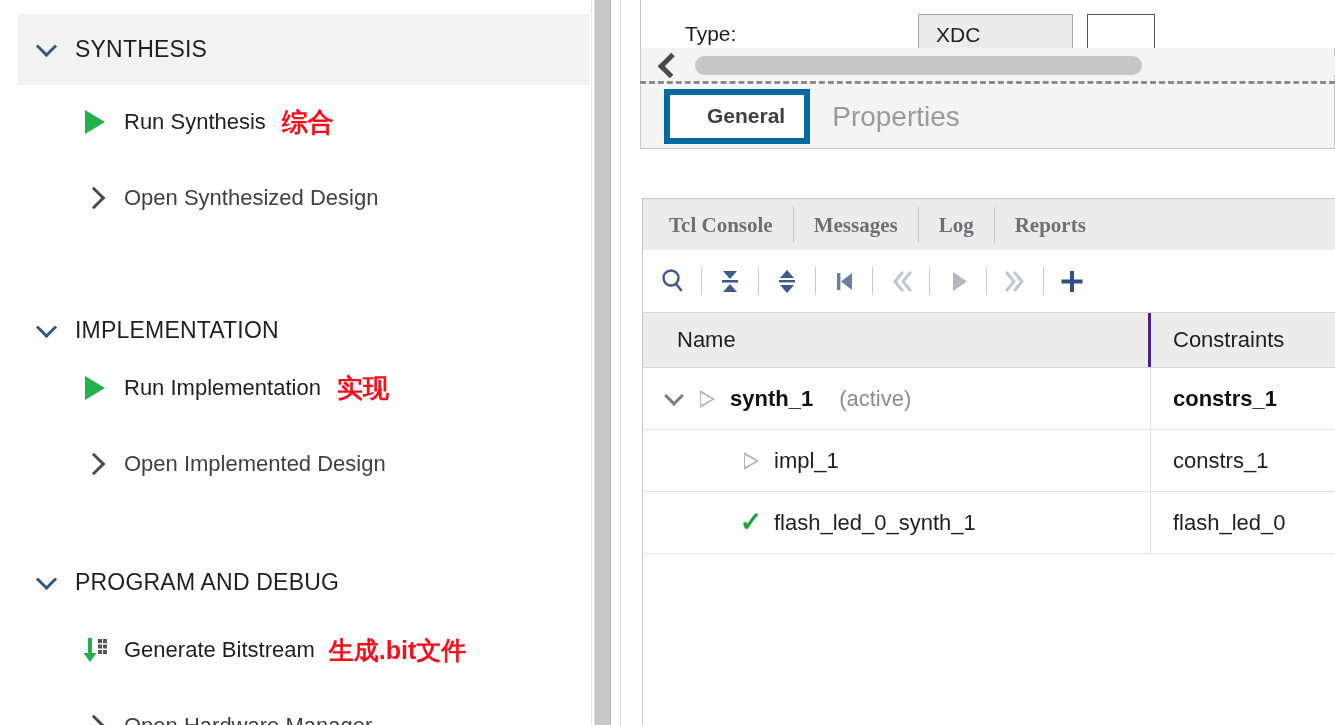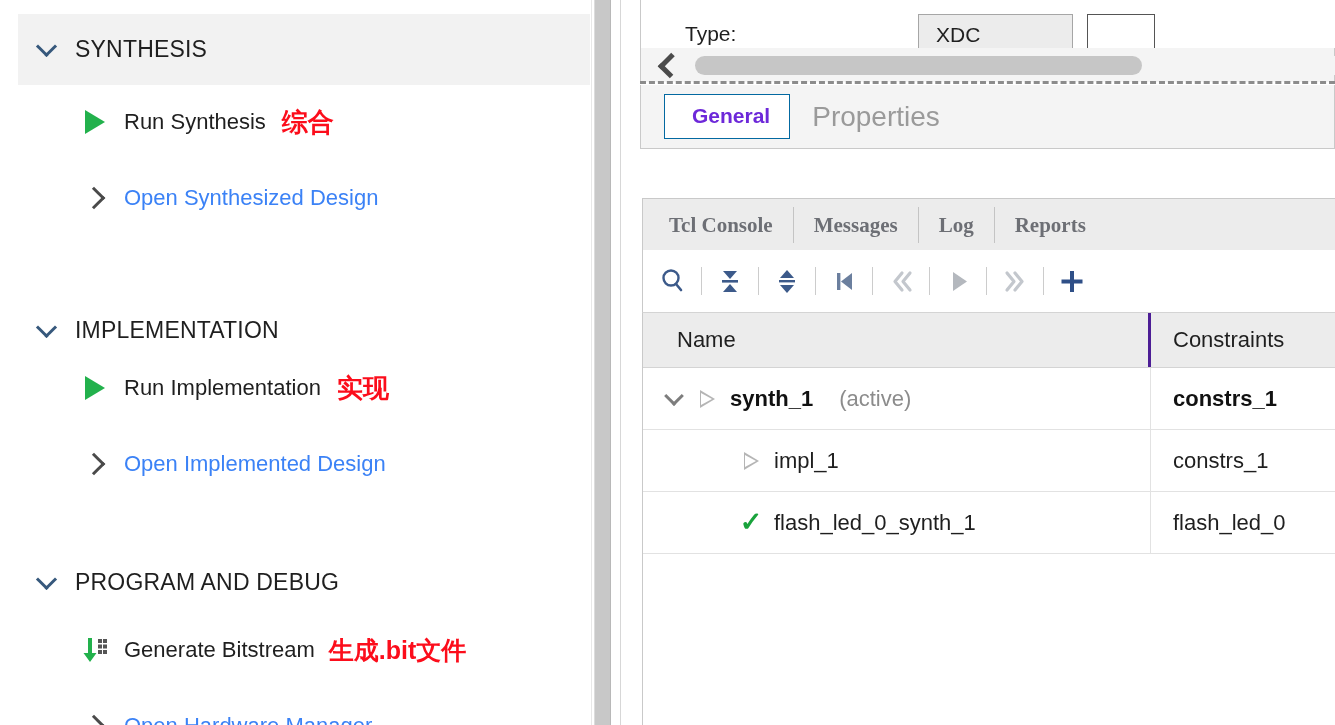--- a/index.html
+++ b/index.html
@@ -70,21 +70,21 @@
     align-items: center;
     justify-content: center;
     flex: none;
   }
   .flow-item-label {
     font-size: 22px;
     color: #1f1f1f;
     white-space: nowrap;
   }
   .flow-item-label.muted {
-    color: #3b82f6;
+    color: #404040;
   }
   .flow-annot {
     font-size: 26px;
     color: #fc0d1b;
     margin-left: 16px;
     white-space: nowrap;
     font-weight: 600;
   }
   .flow-annot.small {
     font-size: 25px;
@@ -255,26 +255,26 @@
     background: #f4f4f4;
     border-left: 1px solid #c9c9c9;
     border-right: 1px solid #c9c9c9;
     border-bottom: 1px solid #c9c9c9;
     box-sizing: border-box;
     display: flex;
     align-items: center;
   }
   #tab-general {
     margin-left: 23px;
-    padding: 9px 19px 10px 27px;
-    background: #ffffff;
-    border: 1px solid #0369a1;
+    padding: 9px 19px 10px 37px;
+    background: #ffffff;
+    border: 6px solid #0369a1;
     font-size: 21px;
     font-weight: bold;
-    color: #6d28d9;
+    color: #404040;
   }
   #tab-properties {
     margin-left: 22px;
     font-size: 28px;
     color: #9a9a9a;
   }
 
   
   #console-tabs {
     position: absolute;

